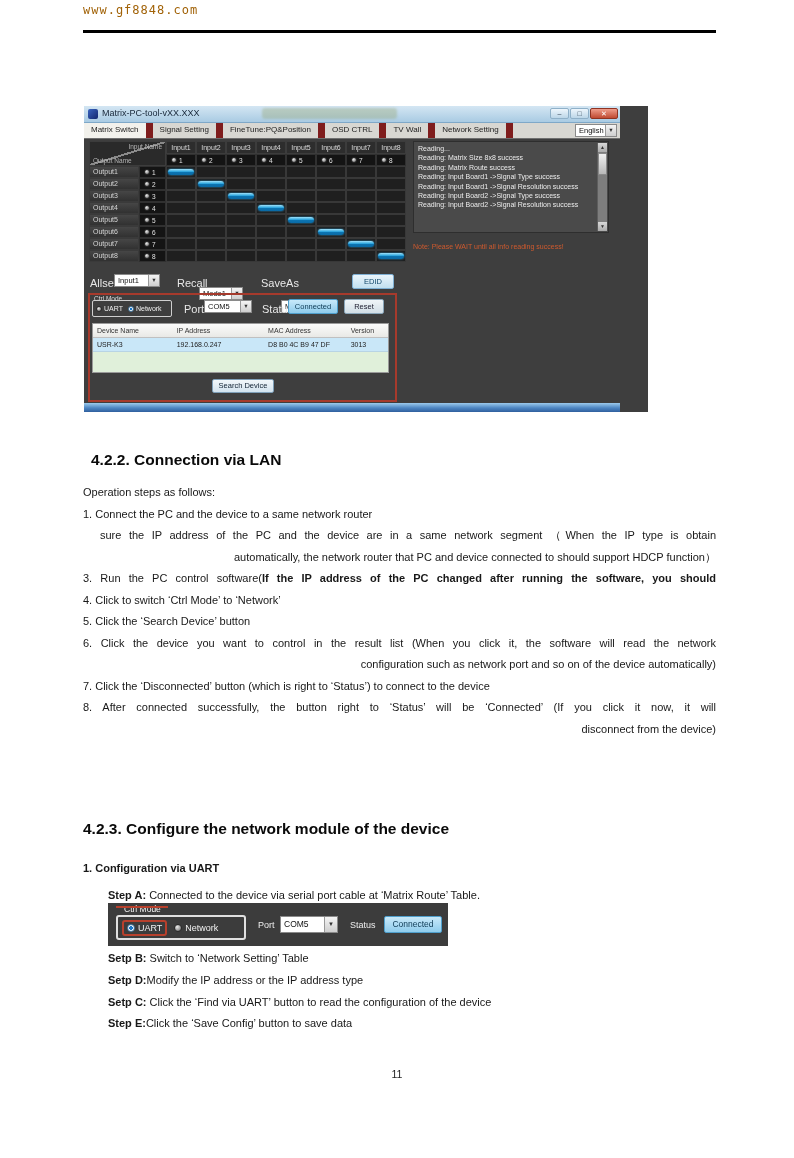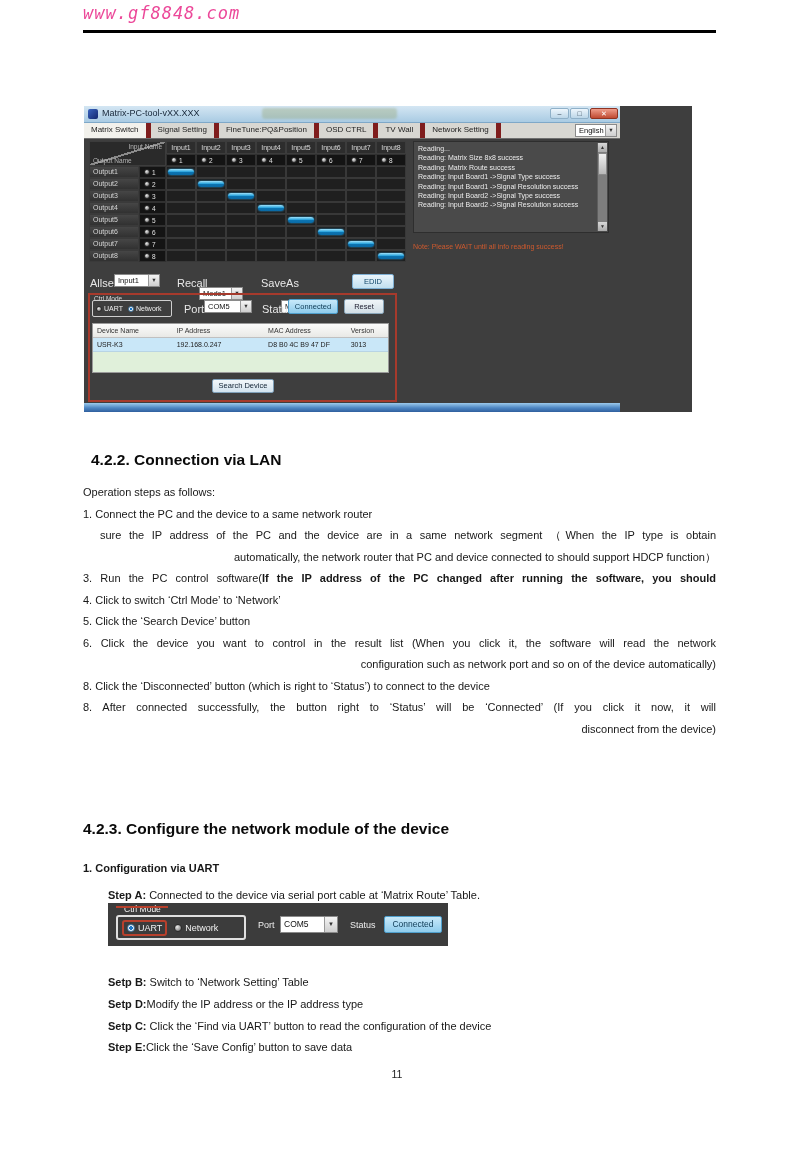--- a/index.html
+++ b/index.html
@@ -2,42 +2,42 @@
 <html><head>
 <meta charset="utf-8">
 <style>
   html,body{margin:0;padding:0;background:#888;}
   .page{position:relative;width:794px;height:1158px;background:#ffffff;overflow:hidden;
         font-family:"Liberation Sans",sans-serif;color:#181818;}
   .abs{position:absolute;}
 
   
   .hdr-url{position:absolute;left:83px;top:3px;font-family:"DejaVu Sans Mono",monospace;
-           font-size:17px;letter-spacing:1px;color:#ec4899;font-style:italic;}
+           font-size:12px;letter-spacing:1px;color:#a16207;}
   .hdr-rule{position:absolute;left:83px;top:30px;width:633px;height:3px;background:#000;}
   .pageno{position:absolute;left:0;right:0;top:1068px;text-align:center;font-size:10.5px;color:#222;}
 
   
-  .window{position:absolute;left:84px;top:106px;width:608px;height:306px;background:#3e3e3e;}
+  .window{position:absolute;left:84px;top:106px;width:564px;height:306px;background:#3e3e3e;}
   .titlebar{position:absolute;left:0;top:0;width:536px;height:17px;
             background:linear-gradient(#d4e6f3,#a9cbe3);border-bottom:1px solid #7fa8c8;box-sizing:border-box;}
   .ticon{position:absolute;left:4px;top:3px;width:10px;height:10px;border-radius:2px;
          background:linear-gradient(135deg,#3a65c0,#12276e);}
   .ttext{position:absolute;left:18px;top:2px;font-size:9px;color:#18283a;}
   .smudge{position:absolute;left:178px;top:2px;width:135px;height:11px;border-radius:3px;
           background:rgba(150,165,115,.38);filter:blur(1px);}
   .winbtns{position:absolute;right:2px;top:2px;display:flex;gap:1px;}
   .wb{width:19px;height:11px;border-radius:2px;border:1px solid #8fb0c8;box-sizing:border-box;
       background:linear-gradient(#eef6fc,#bcd6e8);font-size:7px;line-height:9px;text-align:center;color:#345;}
   .wb.close{width:28px;background:linear-gradient(#ef9d8b,#c04a32);border-color:#8f3322;color:#fff;}
 
   .tabbar{position:absolute;left:0;top:17px;width:536px;height:16px;background:#d8d7d2;
           border-bottom:1px solid #6f6f6f;box-sizing:border-box;}
   .tabs{display:flex;height:100%;}
-  .tab{padding:2px 7px 0 7px;border-right:5px solid #7f1d1d;font-size:8px;color:#222;white-space:nowrap;}
+  .tab{padding:2px 7px 0 7px;border-right:7px solid #7f1d1d;font-size:8px;color:#222;white-space:nowrap;}
   .tab.active{background:#f2f1ec;}
   .sel{background:#fff;border:1px solid #8a8a8a;box-sizing:border-box;height:13px;font-size:7.5px;
        color:#111;padding:1px 12px 0 3px;position:relative;white-space:nowrap;}
   .arr{position:absolute;right:0;top:0;bottom:0;width:10px;background:linear-gradient(#f4f4f4,#cfcfcf);
        border-left:1px solid #999;font-size:5.5px;line-height:11px;text-align:center;color:#333;}
   .lang{position:absolute;right:3px;top:1px;width:42px;}
 
   .content{position:absolute;left:0;top:33px;width:536px;height:264px;background:#3e3e3e;}
   .bottombar{position:absolute;left:0;bottom:0;width:536px;height:9px;
              background:linear-gradient(#9ccaec,#4d86c2 55%,#2f5f9e);}
@@ -111,21 +111,21 @@
   .h422{position:absolute;left:83px;top:443px;margin:8px;font-size:15.5px;font-weight:700;color:#0a0a0a;}
   .h423{position:absolute;left:83px;top:820px;margin:0;font-size:15.5px;font-weight:700;color:#0a0a0a;}
   .lanblock{position:absolute;left:83px;top:482px;width:633px;}
   .dline{font-size:11px;line-height:21.5px;color:#181818;white-space:nowrap;}
   .dline.ind{padding-left:17px;text-align:right;}
   .dline.just{white-space:normal;text-align:justify;text-align-last:justify;}
   .b{font-weight:700;}
   .subhead{position:absolute;left:83px;top:862px;font-size:11px;}
   .stepa{position:absolute;left:108px;top:885px;}
   .dline2{font-size:11px;line-height:21.8px;color:#181818;white-space:nowrap;}
-  .netsteps{position:absolute;left:108px;top:948px;margin-top:24px;}
+  .netsteps{position:absolute;left:108px;top:948px;}
 
   
   .uartshot{position:absolute;left:108px;top:903px;width:340px;height:43px;background:#3c3c3c;}
   .cm2label{position:absolute;left:16px;top:1px;font-size:8.5px;color:#f2f2f2;}
   .redtick{position:absolute;left:8px;top:3px;width:52px;height:3px;border-top:2px solid #b8402c;}
   .group2{position:absolute;left:8px;top:12px;width:130px;height:25px;border:2px solid #e0e0e0;border-radius:3px;
           box-sizing:border-box;display:flex;align-items:center;gap:7px;padding:0 4px;}
   .ritem2{display:flex;align-items:center;gap:3px;font-size:9px;color:#f2f2f2;}
   .redhl{border:2px solid #b8402c;border-radius:3px;padding:1px 3px;}
   .radio.lg{width:8px;height:8px;}
@@ -426,21 +426,21 @@
   <div id="lan-lines" class="lanblock">
     <div class="dline">Operation steps as follows:</div>
   <div class="dline"><span>1. Connect the PC and the device to a same network router</span></div>
       <div class="dline ind just"><span>sure the IP address of the PC and the device are in a same network segment （When the IP type is obtain</span></div>
       <div class="dline ind"><span>automatically, the network router that PC and device connected to should support HDCP function）</span></div>
       <div class="dline just"><span>3. Run the PC control software(</span><span class="b">If the IP address of the PC changed after running the software, you should</span></div>
       <div class="dline"><span>4. Click to switch ‘Ctrl Mode’ to ‘Network’</span></div>
       <div class="dline"><span>5. Click the ‘Search Device’ button</span></div>
       <div class="dline just"><span>6. Click the device you want to control in the result list (When you click it, the software will read the network</span></div>
       <div class="dline ind"><span>configuration such as network port and so on of the device automatically)</span></div>
-      <div class="dline"><span>8. Click the ‘Disconnected’ button (which is right to ‘Status’) to connect to the device</span></div>
+      <div class="dline"><span>7. Click the ‘Disconnected’ button (which is right to ‘Status’) to connect to the device</span></div>
       <div class="dline just"><span>8. After connected successfully, the button right to ‘Status’ will be ‘Connected’ (If you click it now, it will</span></div>
       <div class="dline ind"><span>disconnect from the device)</span></div>
     </div>
 
   <h2 class="h423">4.2.3. Configure the network module of the device</h2>
   <div class="subhead b">1. Configuration via UART</div>
   <div class="stepa dline2">
     <span class="b">Step A:</span><span> Connected to the device via serial port cable at ‘Matrix Route’ Table.</span>
   </div>
 

